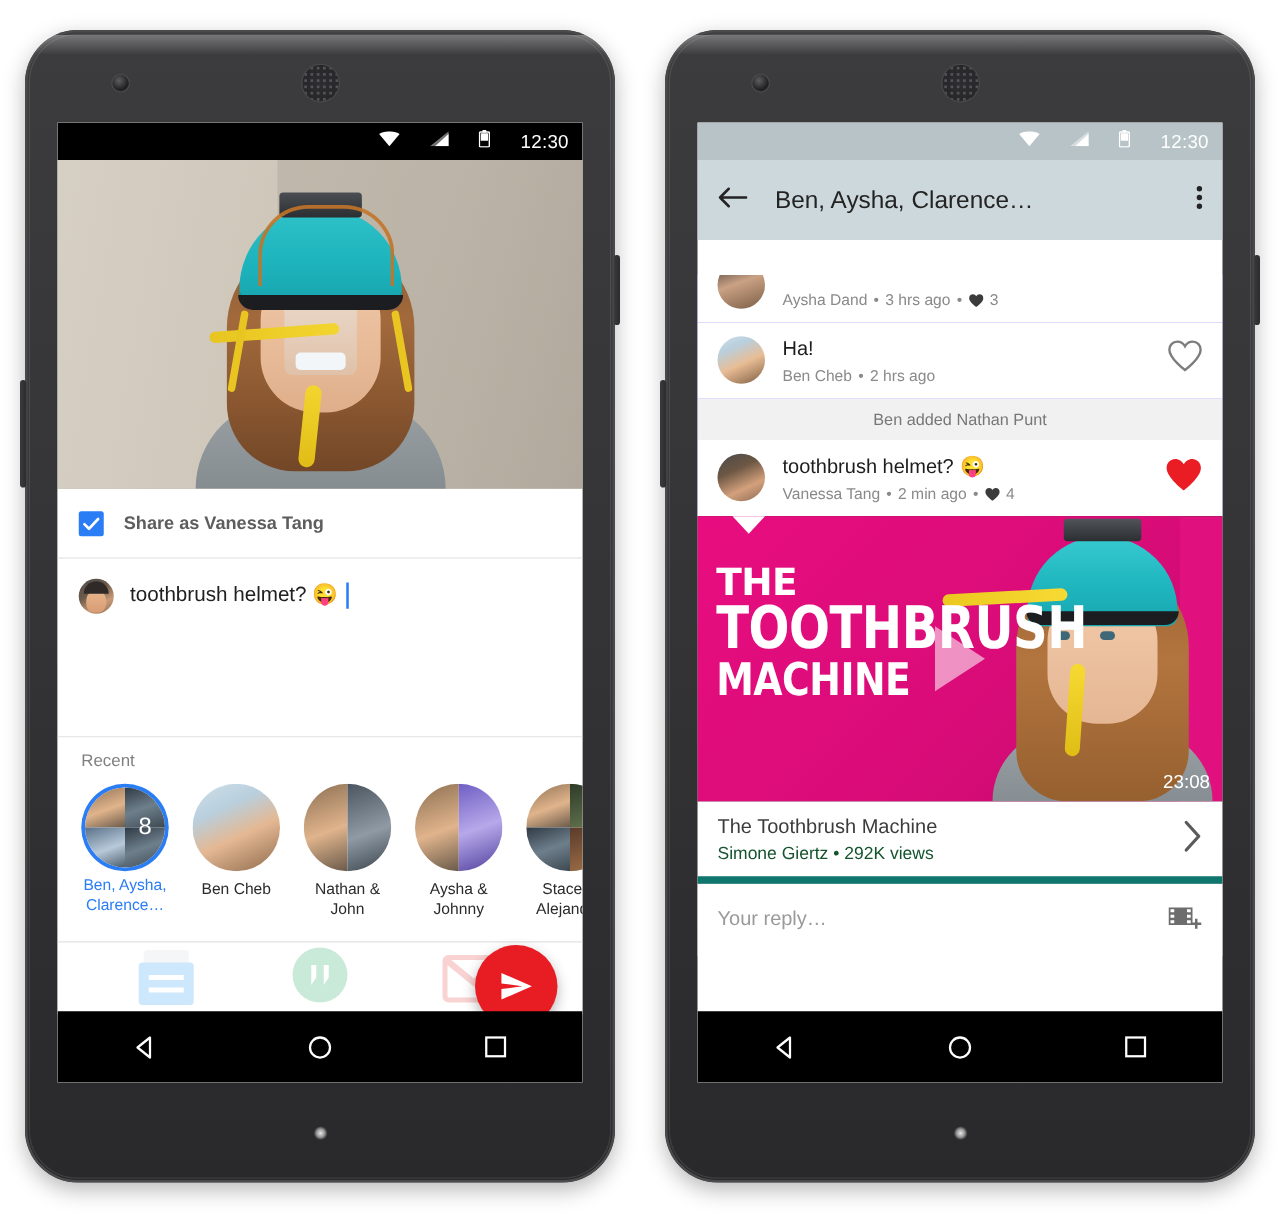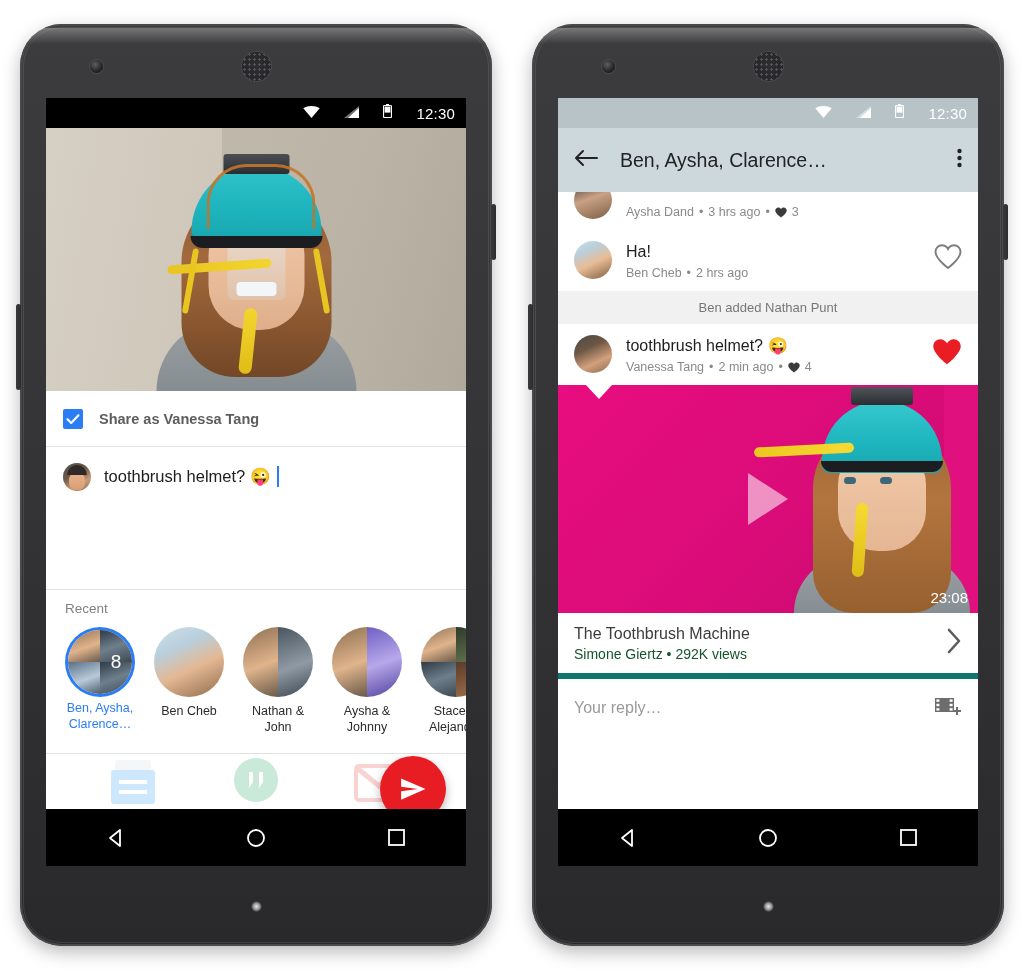--- a/index.html
+++ b/index.html
@@ -138,21 +138,21 @@
     background:#e81c23;display:flex;align-items:center;justify-content:center;
     box-shadow:0 4px 10px rgba(0,0,0,0.30);}
 
   
   .navbar{height:57px;background:#000;display:flex;align-items:center;justify-content:space-around;}
   .nav-btn{width:44px;height:44px;display:flex;align-items:center;justify-content:center;}
 
   
   .appbar{height:64px;background:#cdd8dc;display:flex;align-items:center;gap:22px;padding:0 16px;box-sizing:border-box;}
   .appbar-title{font-size:19.5px;color:#232323;flex:1;}
-  .msg-list{background:#8b5cf6;}
+  .msg-list{background:#8b5cf6;margin-top:28px;}
   .msg{display:flex;align-items:flex-start;gap:14px;padding:11px 16px 11px 16px;box-sizing:border-box;background:#fff;}
   .msg-cut{padding-top:0;height:38px;overflow:hidden;align-items:flex-end;}
   .msg-av{width:38px;height:38px;border-radius:50%;flex:none;overflow:hidden;position:relative;}
   .av-aysha{background:linear-gradient(160deg,#3e3a38,#caa184 45%,#7b5f46);}
   .av-ben{background:linear-gradient(155deg,#cfe0ea 0%,#b9cfdd 26%,#e8bd95 56%,#7d5c40 100%);}
   .msg-body{flex:1;min-width:0;}
   .msg-text{font-size:16px;color:#1d1d1d;display:flex;align-items:center;gap:5px;line-height:22px;}
   .msg-meta{font-size:12.5px;color:#8a8a8a;margin-top:3px;display:flex;align-items:center;gap:5px;}
   .heart-out{flex:none;margin-top:3px;}
   .heart-fill{flex:none;margin-top:3px;}
@@ -506,20 +506,25 @@
             <div class="vp-hair"></div>
             <div class="vp-face"></div>
             <div class="vp-eye" style="left:56px;"></div>
             <div class="vp-eye" style="left:92px;"></div>
             <div class="vp-helmet"></div>
             <div class="vp-rim"></div>
             <div class="vp-rig"></div>
             <div class="vp-brush"></div>
             <div class="vp-chin"></div>
           </div>
+          <div class="vt-title">
+            <span class="vt-l1">THE</span>
+            <span class="vt-l2">TOOTHBRUSH</span>
+            <span class="vt-l3">MACHINE</span>
+          </div>
           <div class="play-tri"></div>
           <div class="vid-dur">23:08</div>
         </div>
         <div class="vid-info">
           <span style="flex:1">
             <span class="vi-title" style="display:block">The Toothbrush Machine</span>
             <span class="vi-sub" style="display:block">Simone Giertz • 292K views</span>
           </span>
           <span>
             <svg width="16" height="26" viewBox="0 0 16 26">

